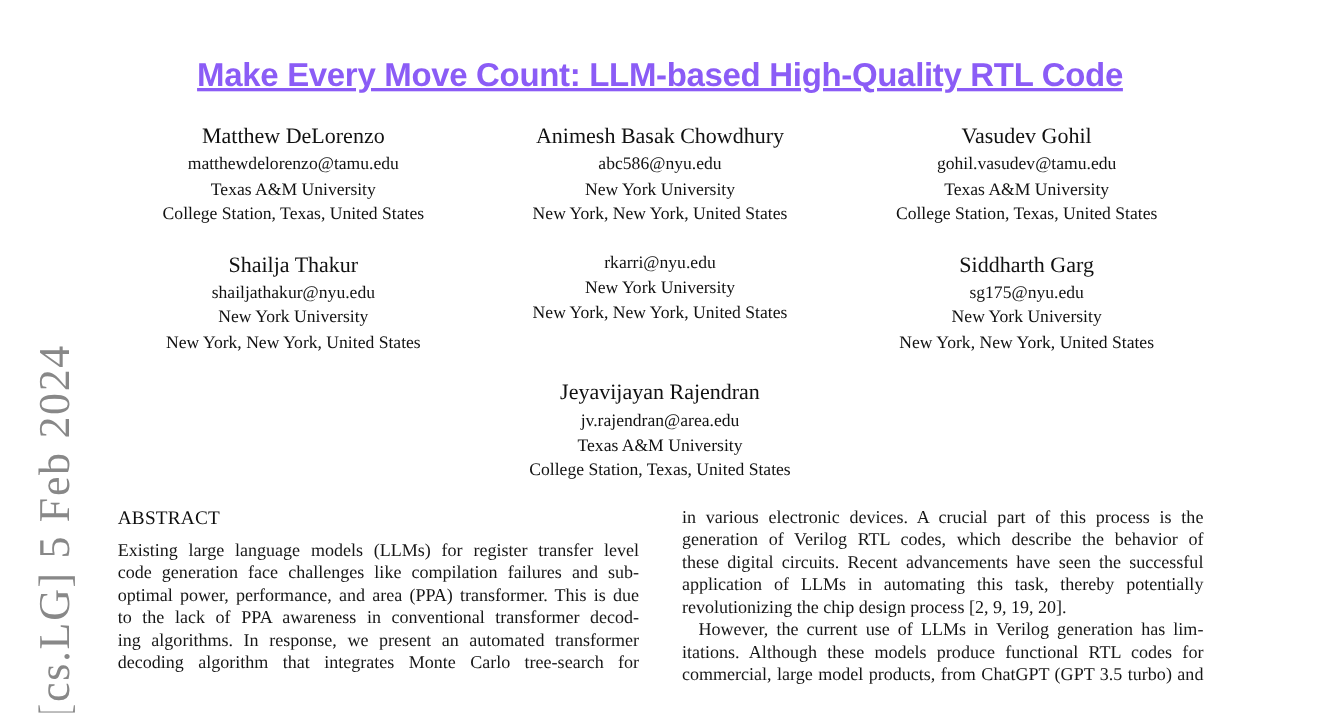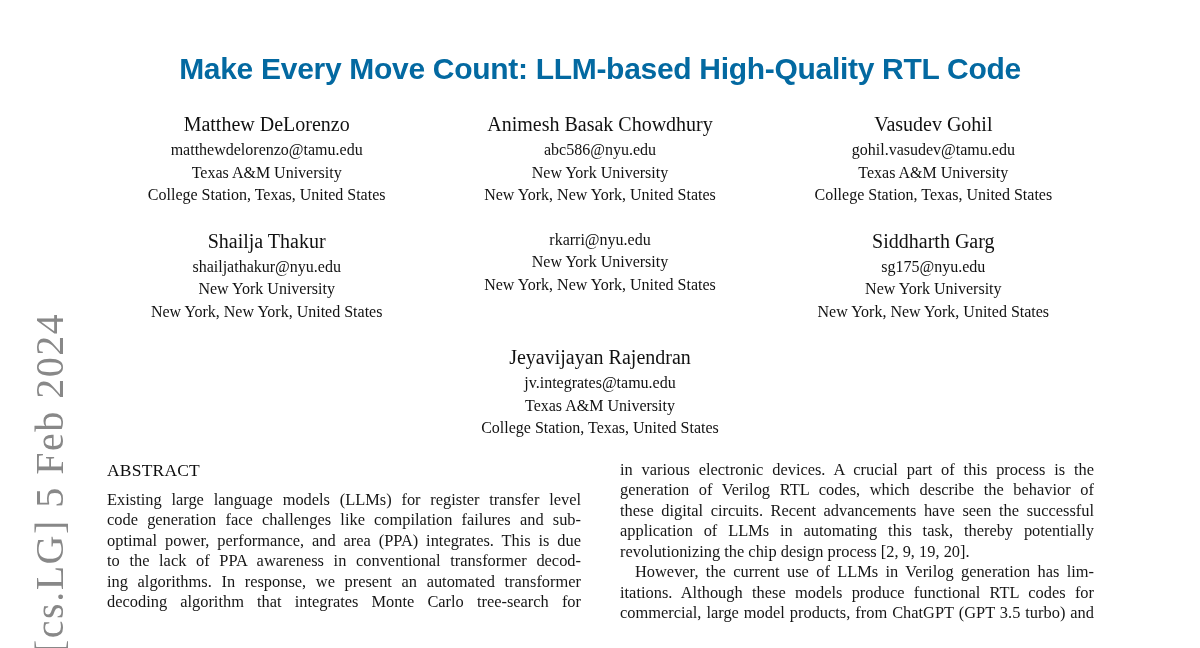--- a/index.html
+++ b/index.html
@@ -21,21 +21,21 @@
     font-family: "Liberation Serif", serif;
     font-size: 40px; letter-spacing: 1.5px;
     color: #888888;
   }
 
   
   .title {
     margin: 50px 60px 0 60px; text-align: center;
     font-family: "Liberation Sans", sans-serif;
     font-size: 30px; font-weight: bold; line-height: 38px;
-    letter-spacing: -0.3px; color: #0369a1;
+    letter-spacing: -0.3px; color: #8b5cf6; text-decoration: underline;
   }
   .tline { display: block; }
 
   
   .authors-grid { display: flex; width: 1000px; margin: 12px auto; }
   .authors-grid.row1 { margin-top: 24px; }
   .authors-grid.row2, .authors-grid.row3 { margin-top: 22px; }
   .authors-grid.row3 { justify-content: center; }
   .author { flex: 1 1 0; text-align: center; }
   .authors-grid.row3 .author { flex: 0 0 420px; }
@@ -106,32 +106,32 @@
       <div class="a-name">Siddharth Garg</div>
       <div class="a-detail">sg175@nyu.edu</div>
       <div class="a-detail">New York University</div>
       <div class="a-detail">New York, New York, United States</div>
     </div>
   </div>
 
   <div class="authors-grid row3">
     <div class="author">
       <div class="a-name">Jeyavijayan Rajendran</div>
-      <div class="a-detail">jv.integrates@tamu.edu</div>
+      <div class="a-detail">jv.rajendran@area.edu</div>
       <div class="a-detail">Texas A&amp;M University</div>
       <div class="a-detail">College Station, Texas, United States</div>
     </div>
   </div>
 
   <div class="body-cols">
     <div class="col">
       <div class="sec-heading">ABSTRACT</div>
       <div class="line">Existing large language models (LLMs) for register transfer level</div>
       <div class="line">code generation face challenges like compilation failures and sub-</div>
-      <div class="line">optimal power, performance, and area (PPA) integrates. This is due</div>
+      <div class="line">optimal power, performance, and area (PPA) transformer. This is due</div>
       <div class="line">to the lack of PPA awareness in conventional transformer decod-</div>
       <div class="line">ing algorithms. In response, we present an automated transformer</div>
       <div class="line">decoding algorithm that integrates Monte Carlo tree-search for</div>
     </div>
     <div class="col">
       <div class="line">in various electronic devices. A crucial part of this process is the</div>
       <div class="line">generation of Verilog RTL codes, which describe the behavior of</div>
       <div class="line">these digital circuits. Recent advancements have seen the successful</div>
       <div class="line">application of LLMs in automating this task, thereby potentially</div>
       <div class="line pl">revolutionizing the chip design process [2, 9, 19, 20].</div>

